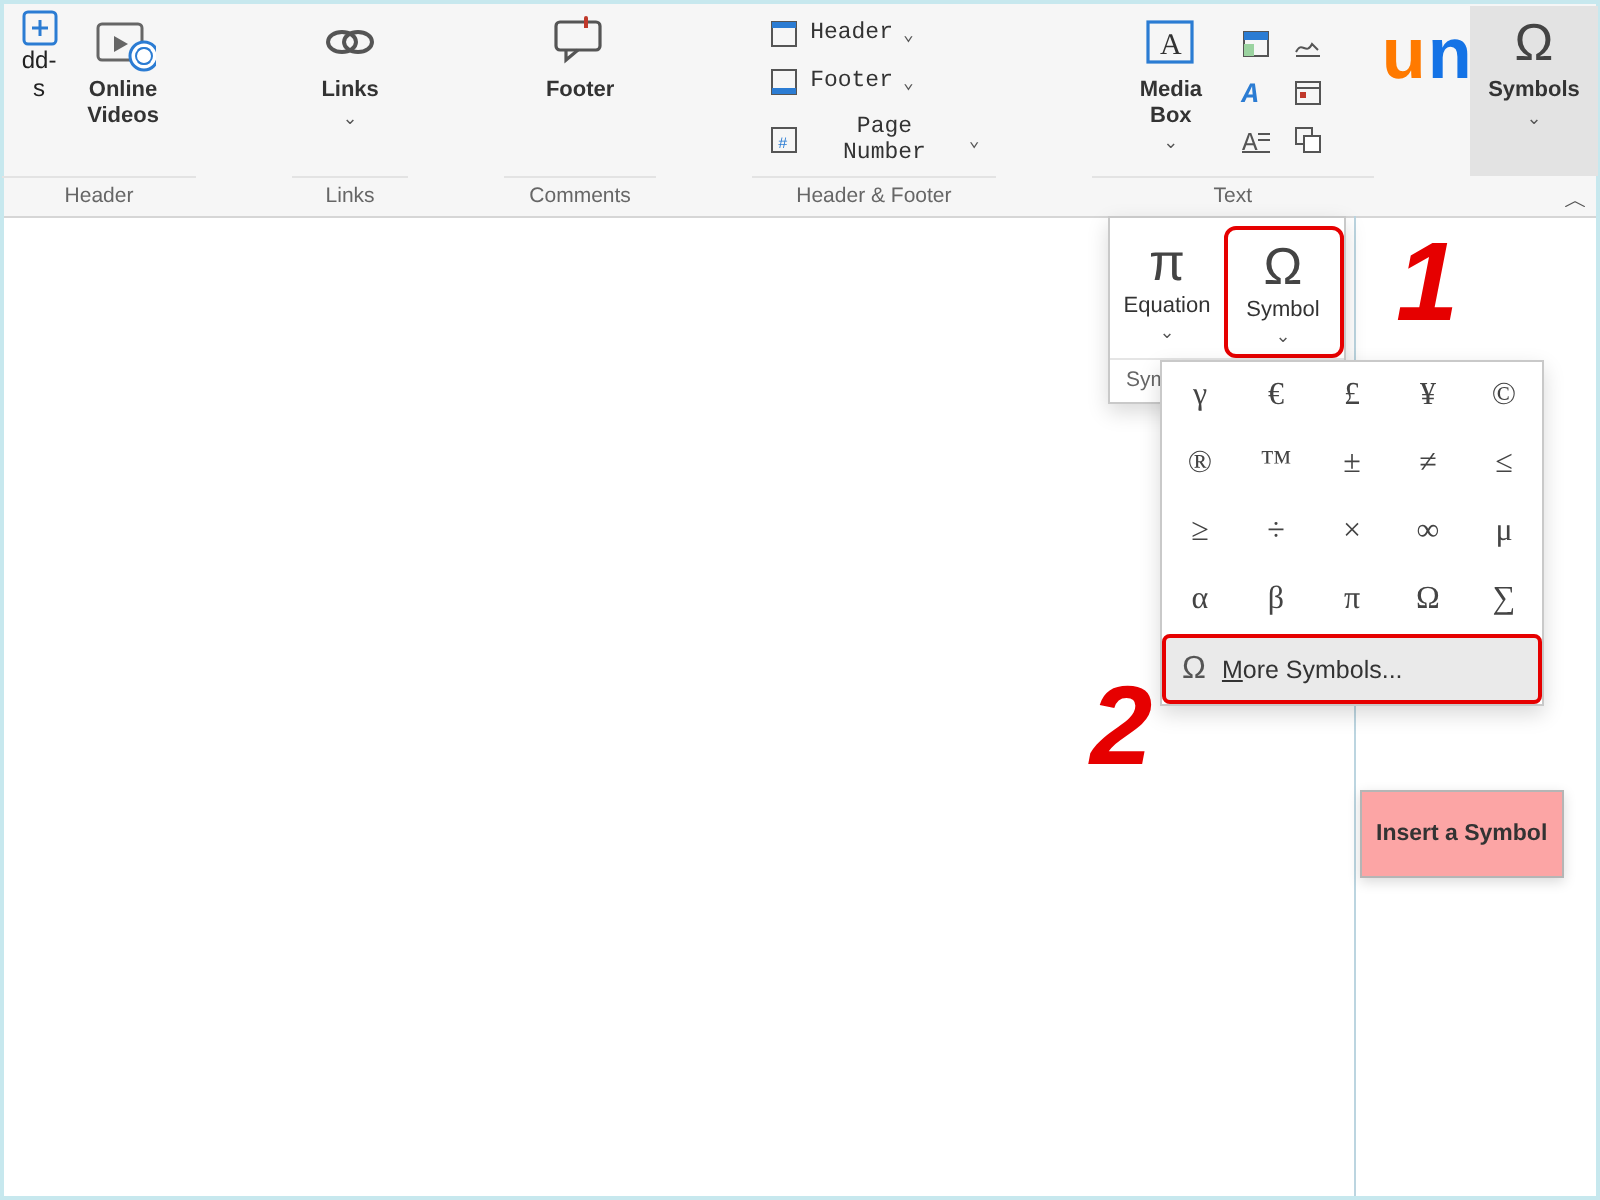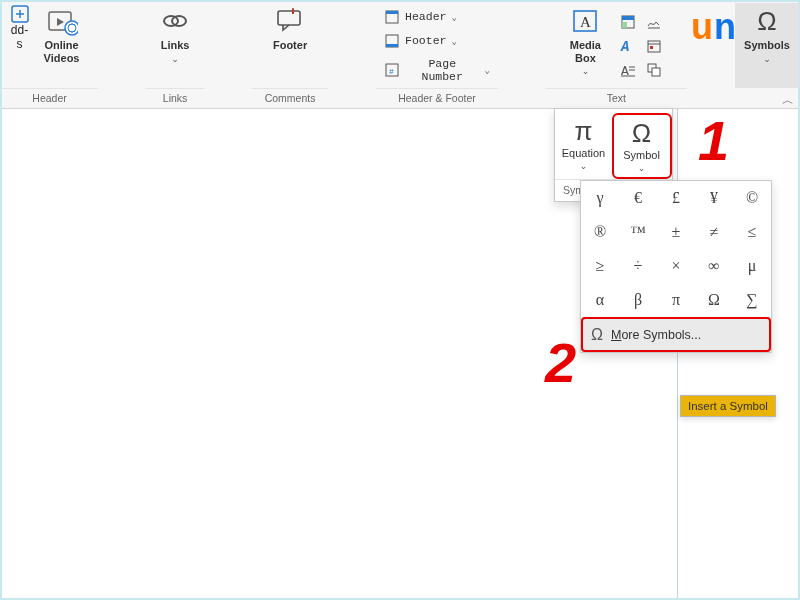--- a/index.html
+++ b/index.html
@@ -203,26 +203,27 @@
   .more-highlight {
     outline: 2.5px solid #e60000;
     outline-offset: -2px;
     border-radius: 4px;
   }
 
   .tooltip {
     position: absolute;
     left: 680px;
     top: 395px;
-    background: #eab308;
+    background: #fca5a5;
     border: 1px solid #b5b5b5;
-    padding: 4px 7px;
+    padding: 15px 7px;
     font-size: 11.5px;
     color: #333;
     box-shadow: 0 2px 6px rgba(0,0,0,.15);
+    font-weight: bold;
   }
 
   
   .anno {
     position: absolute;
     color: #e60000;
     font-weight: 900;
     font-size: 56px;
     font-family: "Segoe UI", Arial, sans-serif;
     font-style: italic;

